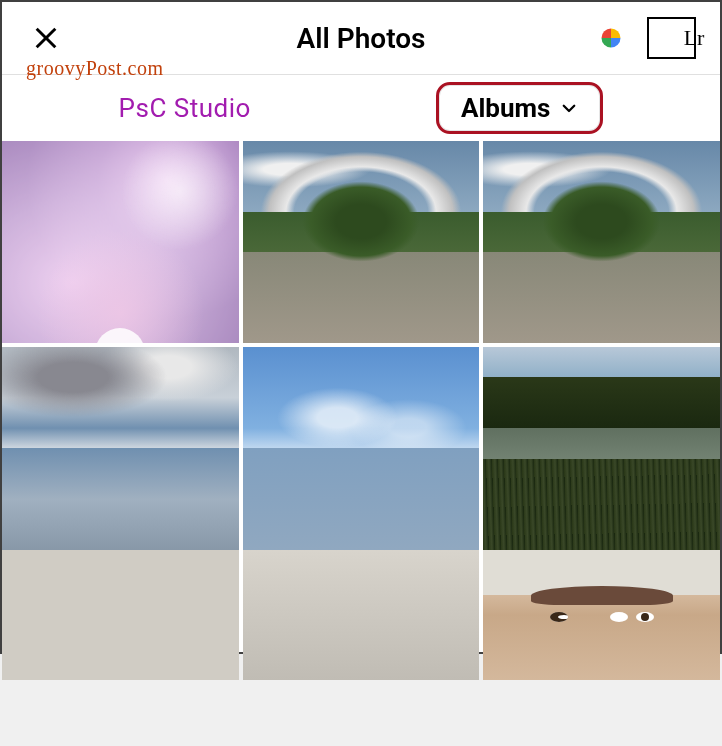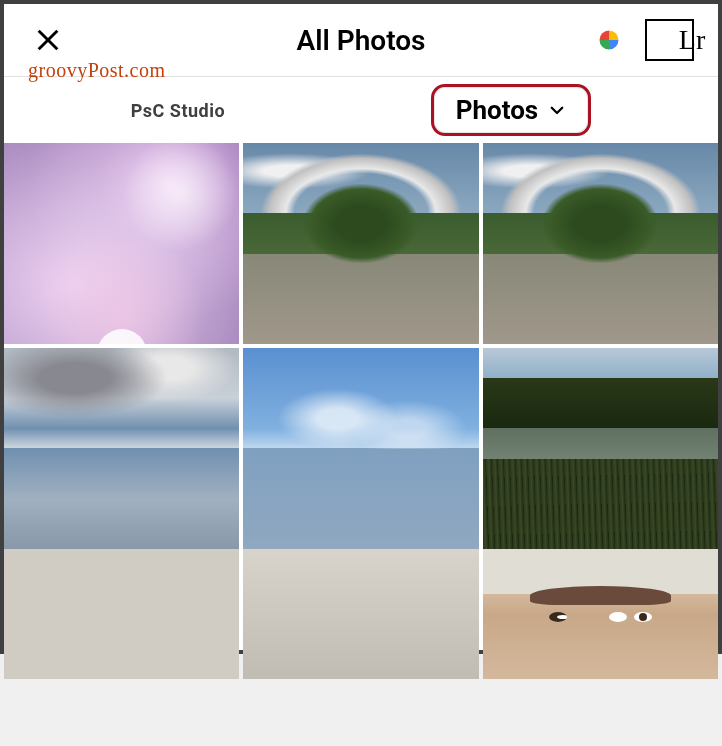--- a/index.html
+++ b/index.html
@@ -10,21 +10,21 @@
     body {
       font-family: -apple-system, BlinkMacSystemFont, "Segoe UI", Roboto, sans-serif;
       background: #f0f0f0;
       width: 722px;
       height: 746px;
       overflow: hidden;
     }
     .frame {
       width: 722px;
       height: 654px;
-      border: 4px solid #404040;
+      border: 2px solid #404040;
       background: #fff;
       position: relative;
     }
     .header {
       height: 72px;
       display: flex;
       align-items: center;
       padding: 0 24px;
       position: relative;
     }
@@ -62,21 +62,21 @@
       justify-content: center;
       cursor: pointer;
     }
     .lr-box {
       width: 42px;
       height: 42px;
       border: 2px solid #000;
       display: flex;
       align-items: center;
       justify-content: center;
-      font-size: 28px;
+      font-size: 22px;
       font-weight: 500;
       font-family: Georgia, serif;
       cursor: pointer;
       padding-left: 45px;
     }
     .watermark {
       position: absolute;
       left: 24px;
       top: 55px;
       font-family: Georgia, "Times New Roman", serif;
@@ -90,23 +90,23 @@
       background: #e0e0e0;
     }
     .tabs {
       height: 66px;
       display: flex;
       align-items: center;
       justify-content: space-around;
       padding: 0 24px;
     }
     .tab-psc {
-      font-size: 18px;
-      font-weight: 700;
-      color: #404040;
+      font-size: 26px;
+      font-weight: 400;
+      color: #a21caf;
       letter-spacing: 0.5px;
       cursor: pointer;
     }
     .albums-pill {
       border: 3px solid #aa1122;
       border-radius: 14px;
       padding: 8px 22px;
       display: flex;
       align-items: center;
       gap: 10px;
@@ -299,21 +299,21 @@
     </div>
   </div>
 
   <div class="watermark">groovyPost.com</div>
 
   <div class="divider"></div>
 
   <div class="tabs">
     <div class="tab-psc">PsC Studio</div>
     <div class="albums-pill">
-      <span class="albums-label">Photos</span>
+      <span class="albums-label">Albums</span>
       <svg class="chevron" viewBox="0 0 24 24">
         <polyline points="5,9 12,16 19,9" fill="none" stroke="#000" stroke-width="3" stroke-linecap="round" stroke-linejoin="round"></polyline>
       </svg>
     </div>
   </div>
 
   <div class="grid">
     <div class="thumb t1"></div>
     <div class="thumb t2"></div>
     <div class="thumb t3"></div>

